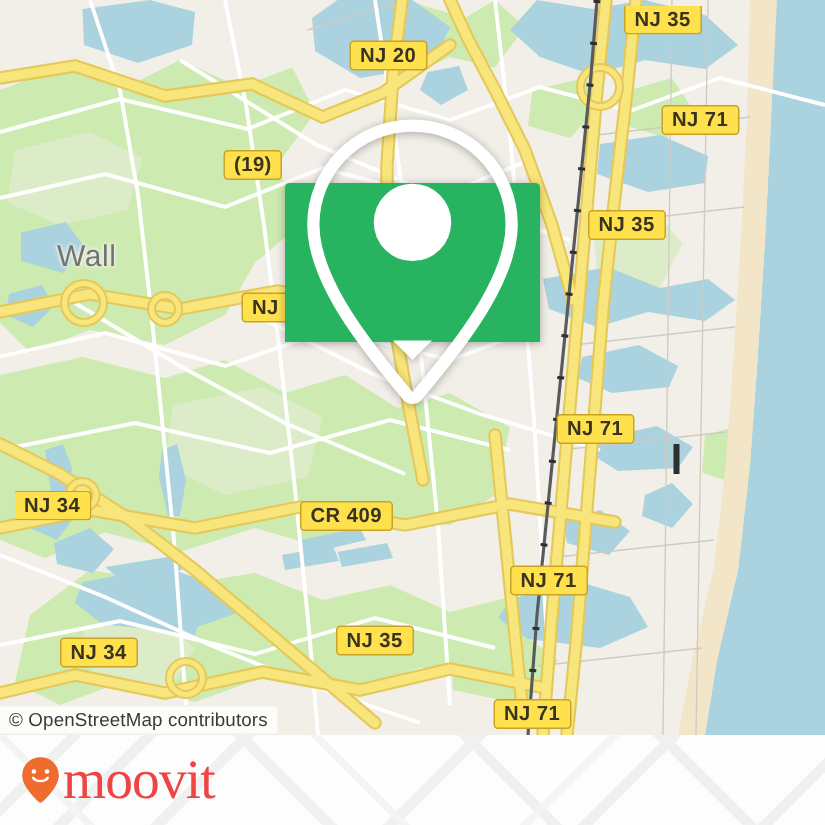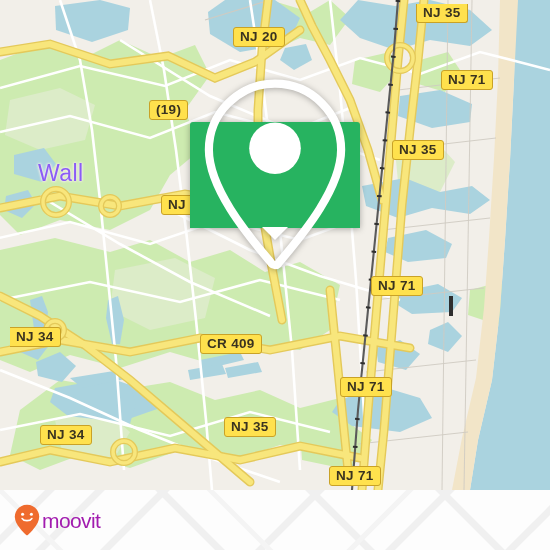--- a/index.html
+++ b/index.html
@@ -90,23 +90,23 @@
   }
   #place-title{
     font-size:17px;color:#2f2f33;letter-spacing:.15px;
     white-space:nowrap;
   }
   #brand{
     display:flex;align-items:center;gap:2px;
   }
   #brand .bpin{width:26px;height:32px;flex:0 0 auto;}
   #brand .bword{
-    font-size:21px;line-height:31px;color:#a21caf;
+    font-size:37px;line-height:31px;color:#ef4444;
     letter-spacing:-0.6px;font-weight:400;
-    font-family:Liberation Sans, sans-serif;
+    font-family:Liberation Serif, serif;
   }
 </style>
 </head>
 <body>
 
 <div id="app">
 
   <div id="map">
     <svg viewBox="0 0 550 490" xmlns="http://www.w3.org/2000/svg">
       <defs>
@@ -269,41 +269,44 @@
 
         <g fill="none">
           <path d="M398,0 L394,50 L388,110 L382,170 L376,230 L370,290 L364,350 L358,410 L352,490" stroke="#5a5a5a" stroke-width="2.1"></path>
           <path d="M398,0 L394,50 L388,110 L382,170 L376,230 L370,290 L364,350 L358,410 L352,490" stroke="#2f2f2f" stroke-width="4.6" stroke-dasharray="2 26"></path>
         </g>
 
         <rect x="449" y="296" width="4" height="20" fill="#2f2f2f"></rect>
       </g>
     </svg>
 
-    <div style="position:absolute;left:38px;top:160px;font-size:23px;color:#8b5cf6;letter-spacing:.4px;
+    <div style="position:absolute;left:38px;top:160px;font-size:20px;color:#737373;letter-spacing:.4px;
                 text-shadow:0 0 3px #f2efe9,0 0 3px #f2efe9,0 0 2px #f2efe9;">
       <span>Wall</span>
     </div>
 
     <div id="shields">
         <div style="position: absolute; left: 233px; top: 27px; background: rgb(255, 225, 77); border: 1.6px solid rgb(201, 162, 39); border-radius: 3px; padding: 1px 6px 2px; font-family: &quot;Liberation Sans&quot;, sans-serif; font-size: 13.5px; font-weight: bold; color: rgb(58, 51, 32); letter-spacing: 0.3px; line-height: 15px; white-space: nowrap;"><span>NJ 20</span></div>
         <div style="position: absolute; left: 416px; top: 4px; background: rgb(255, 225, 77); border-top: none; border-right: 1.6px solid rgb(201, 162, 39); border-bottom: 1.6px solid rgb(201, 162, 39); border-left: 1.6px solid rgb(201, 162, 39); border-image: initial; border-radius: 0px 0px 3px 3px; padding: 1px 6px 2px; font-family: &quot;Liberation Sans&quot;, sans-serif; font-size: 13.5px; font-weight: bold; color: rgb(58, 51, 32); letter-spacing: 0.3px; line-height: 15px; white-space: nowrap;"><span>NJ 35</span></div>
         <div style="position: absolute; left: 441px; top: 70px; background: rgb(255, 225, 77); border: 1.6px solid rgb(201, 162, 39); border-radius: 3px; padding: 1px 6px 2px; font-family: &quot;Liberation Sans&quot;, sans-serif; font-size: 13.5px; font-weight: bold; color: rgb(58, 51, 32); letter-spacing: 0.3px; line-height: 15px; white-space: nowrap;"><span>NJ 71</span></div>
         <div style="position: absolute; left: 149px; top: 100px; background: rgb(255, 225, 77); border: 1.6px solid rgb(201, 162, 39); border-radius: 3px; padding: 1px 6px 2px; font-family: &quot;Liberation Sans&quot;, sans-serif; font-size: 13.5px; font-weight: bold; color: rgb(58, 51, 32); letter-spacing: 0.3px; line-height: 15px; white-space: nowrap;"><span>(19)</span></div>
         <div style="position: absolute; left: 392px; top: 140px; background: rgb(255, 225, 77); border: 1.6px solid rgb(201, 162, 39); border-radius: 3px; padding: 1px 6px 2px; font-family: &quot;Liberation Sans&quot;, sans-serif; font-size: 13.5px; font-weight: bold; color: rgb(58, 51, 32); letter-spacing: 0.3px; line-height: 15px; white-space: nowrap;"><span>NJ 35</span></div>
         <div style="position: absolute; left: 161px; top: 195px; background: rgb(255, 225, 77); border: 1.6px solid rgb(201, 162, 39); border-radius: 3px; padding: 1px 6px 2px; font-family: &quot;Liberation Sans&quot;, sans-serif; font-size: 13.5px; font-weight: bold; color: rgb(58, 51, 32); letter-spacing: 0.3px; line-height: 15px; white-space: nowrap;"><span>NJ 138</span></div>
         <div style="position: absolute; left: 371px; top: 276px; background: rgb(255, 225, 77); border: 1.6px solid rgb(201, 162, 39); border-radius: 3px; padding: 1px 6px 2px; font-family: &quot;Liberation Sans&quot;, sans-serif; font-size: 13.5px; font-weight: bold; color: rgb(58, 51, 32); letter-spacing: 0.3px; line-height: 15px; white-space: nowrap;"><span>NJ 71</span></div>
         <div style="position: absolute; left: 10px; top: 327px; background: rgb(255, 225, 77); border-top: 1.6px solid rgb(201, 162, 39); border-right: 1.6px solid rgb(201, 162, 39); border-bottom: 1.6px solid rgb(201, 162, 39); border-left: none; border-image: initial; border-radius: 0px 3px 3px 0px; padding: 1px 6px 2px; font-family: &quot;Liberation Sans&quot;, sans-serif; font-size: 13.5px; font-weight: bold; color: rgb(58, 51, 32); letter-spacing: 0.3px; line-height: 15px; white-space: nowrap;"><span>NJ 34</span></div>
         <div style="position: absolute; left: 200px; top: 334px; background: rgb(255, 225, 77); border: 1.6px solid rgb(201, 162, 39); border-radius: 3px; padding: 1px 6px 2px; font-family: &quot;Liberation Sans&quot;, sans-serif; font-size: 13.5px; font-weight: bold; color: rgb(58, 51, 32); letter-spacing: 0.3px; line-height: 15px; white-space: nowrap;"><span>CR 409</span></div>
         <div style="position: absolute; left: 340px; top: 377px; background: rgb(255, 225, 77); border: 1.6px solid rgb(201, 162, 39); border-radius: 3px; padding: 1px 6px 2px; font-family: &quot;Liberation Sans&quot;, sans-serif; font-size: 13.5px; font-weight: bold; color: rgb(58, 51, 32); letter-spacing: 0.3px; line-height: 15px; white-space: nowrap;"><span>NJ 71</span></div>
         <div style="position: absolute; left: 224px; top: 417px; background: rgb(255, 225, 77); border: 1.6px solid rgb(201, 162, 39); border-radius: 3px; padding: 1px 6px 2px; font-family: &quot;Liberation Sans&quot;, sans-serif; font-size: 13.5px; font-weight: bold; color: rgb(58, 51, 32); letter-spacing: 0.3px; line-height: 15px; white-space: nowrap;"><span>NJ 35</span></div>
         <div style="position: absolute; left: 40px; top: 425px; background: rgb(255, 225, 77); border: 1.6px solid rgb(201, 162, 39); border-radius: 3px; padding: 1px 6px 2px; font-family: &quot;Liberation Sans&quot;, sans-serif; font-size: 13.5px; font-weight: bold; color: rgb(58, 51, 32); letter-spacing: 0.3px; line-height: 15px; white-space: nowrap;"><span>NJ 34</span></div>
         <div style="position: absolute; left: 329px; top: 466px; background: rgb(255, 225, 77); border: 1.6px solid rgb(201, 162, 39); border-radius: 3px; padding: 1px 6px 2px; font-family: &quot;Liberation Sans&quot;, sans-serif; font-size: 13.5px; font-weight: bold; color: rgb(58, 51, 32); letter-spacing: 0.3px; line-height: 15px; white-space: nowrap;"><span>NJ 71</span></div>
       </div>
 
+    <div id="attrib">
+      <div class="attrib-inner">© OpenStreetMap contributors</div>
+    </div>
 
     <div id="popup">
       <div class="pop-head">
         <svg width="54" height="66" viewBox="0 0 54 66">
           <path d="M27 4 C15.4 4 6 13.4 6 25 C6 38.5 21 55 26 61.2 C26.5 61.8 27.5 61.8 28 61.2 C33 55 48 38.5 48 25 C48 13.4 38.6 4 27 4 Z" fill="none" stroke="#ffffff" stroke-width="2.6"></path>
           <circle cx="27" cy="24.5" r="8.2" fill="#ffffff"></circle>
         </svg>
       </div>
       <div class="pop-tail"></div>
     </div>

